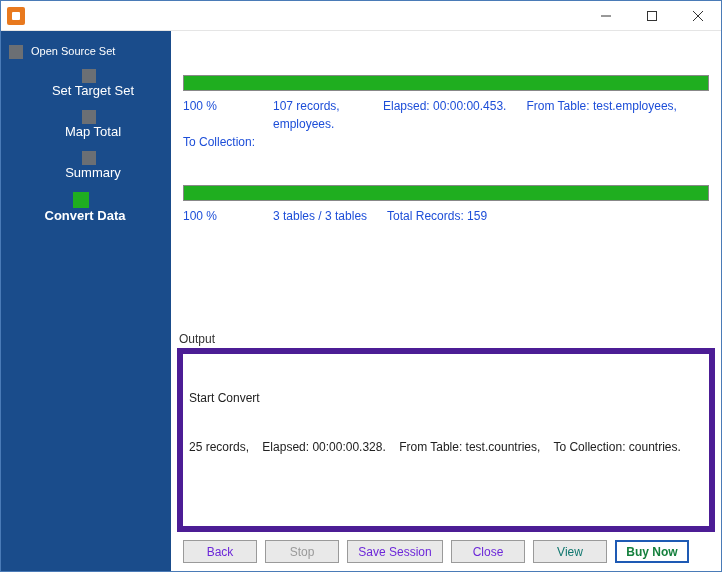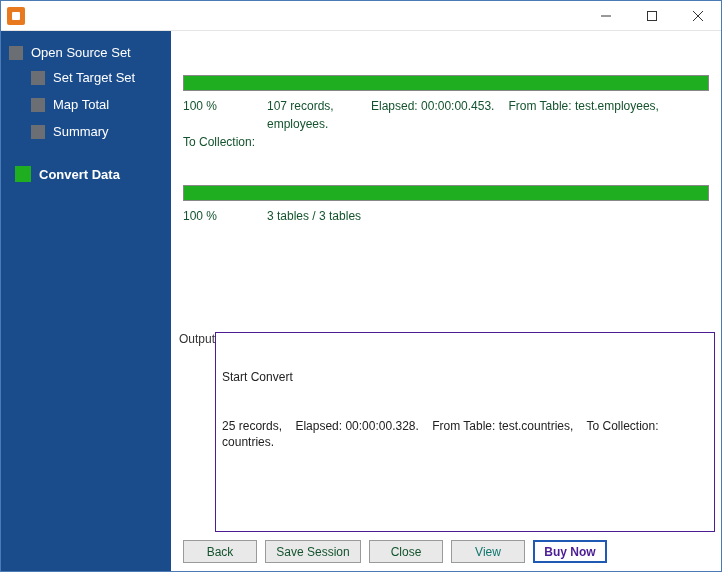--- a/index.html
+++ b/index.html
@@ -36,31 +36,32 @@
   }
   .body {
     flex: 1; display: flex; overflow: hidden;
   }
   .sidebar {
     width: 170px; background: #1a4c8b;
     padding: 10px 0 0 0;
     color: #fff;
   }
   .nav-root {
-    display: flex; align-items: center;
+    display: flex; align-items: flex-start;
     padding: 4px 8px 4px 8px;
-    font-size: 13px;
+    font-size: 11px;
   }
   .nav-item {
     display: flex; align-items: center;
     padding: 6px 16px 6px 30px;
     font-size: 13px;
     position: relative;
-  }
-  .nav-item.active { font-weight: 600; padding-left: 14px; margin-top: 15px; }
+    flex-direction: column;
+  }
+  .nav-item.active { font-weight: 600; padding-left: 14px; }
   .nav-active-block {
     width: 16px; height: 16px; background: #1fae1f;
     margin-right: 8px; flex-shrink: 0;
   }
   .nav-square {
     width: 14px; height: 14px;
     background: #6b6f74;
     margin-right: 8px; flex-shrink: 0;
   }
   .nav-root .nav-square { background: #6b6f74; }
@@ -74,59 +75,59 @@
   .progress-section {
     flex: 1; padding: 40px 6px 0 6px;
     overflow: hidden;
   }
   .pbar {
     height: 16px; background: #1fae1f;
     border: 1px solid #888;
     margin-bottom: 6px;
   }
   .pbar-row {
-    display: flex; flex-wrap: wrap; gap: 0 14px;
-    color: #14532d; font-size: 12px;
+    display: flex; flex-wrap: wrap; gap: 0 20px;
+    color: #1d4ed8; font-size: 12px;
     margin-bottom: 34px; line-height: 1.5;
   }
   .pbar-row span:first-child { width: 70px; }
 
   .output-wrap {
-    display: flex; flex-direction: row;
+    display: flex; flex-direction: column;
     height: 200px;
   }
   .output-label {
     font-size: 12px; color: #333; padding: 0 0 2px 2px;
   }
   .output-box {
-    flex: 1; border: 1px solid #4c1d95;
+    flex: 1; border: 6px solid #4c1d95;
     padding: 4px 6px; overflow-y: scroll;
     font-size: 12px; color: #222;
     line-height: 1.35;
     white-space: pre-wrap;
   }
 
   .buttons {
     display: flex; justify-content: flex-start;
     gap: 8px; padding: 8px 6px 2px 6px;
   }
   .btn {
     min-width: 74px; height: 23px;
     border: 1px solid #9a9a9a;
     background: #e9e9e9;
-    font-size: 12px; color: #14532d;
+    font-size: 12px; color: #6d28d9;
     display: inline-flex; align-items: center; justify-content: center;
     padding: 0 8px;
     cursor: default;
   }
   .btn.disabled { color: #9a9a9a; }
   .btn.wide { min-width: 96px; }
   .btn.primary {
     border: 2px solid #1e5ab4; font-weight: 700;
-    color: #4c1d95; background: #fff;
+    color: #15803d; background: #fff;
   }
   .btn.view { color: #0f766e; }
 
   
   .output-box::-webkit-scrollbar { width: 16px; }
   .output-box::-webkit-scrollbar-track { background: #f0f0f0; }
   .output-box::-webkit-scrollbar-thumb { background: #c7c7c7; }
   .output-box::-webkit-scrollbar-button { background: #f0f0f0; height: 16px; }
 </style>
 </head>
@@ -191,20 +192,21 @@
           <span style="width:90px">107 records, employees.</span>
           <span>Elapsed: 00:00:00.453.</span>
           <span>From Table: test.employees,</span>
           <span>To Collection:</span>
         </div>
 
         <div class="pbar"></div>
         <div class="pbar-row">
           <span>100 %</span>
           <span>3 tables / 3 tables</span>
+          <span>Total Records: 159</span>
         </div>
 
       </div>
 
       <div class="output-wrap">
         <div class="output-label">Output</div>
         <div class="output-box">
           <div>Start Convert</div>
           <div>25 records,    Elapsed: 00:00:00.328.    From Table: test.countries,    To Collection: countries.</div>
           
@@ -212,20 +214,21 @@
           
           
           
           
           
         </div>
       </div>
 
       <div class="buttons">
         <button class="btn">Back</button>
+        <button class="btn disabled">Stop</button>
         <button class="btn wide">Save Session</button>
         <button class="btn">Close</button>
         <button class="btn view">View</button>
         <button class="btn primary">Buy Now</button>
       </div>
 
     </div>
 
   </div>
 </div>

